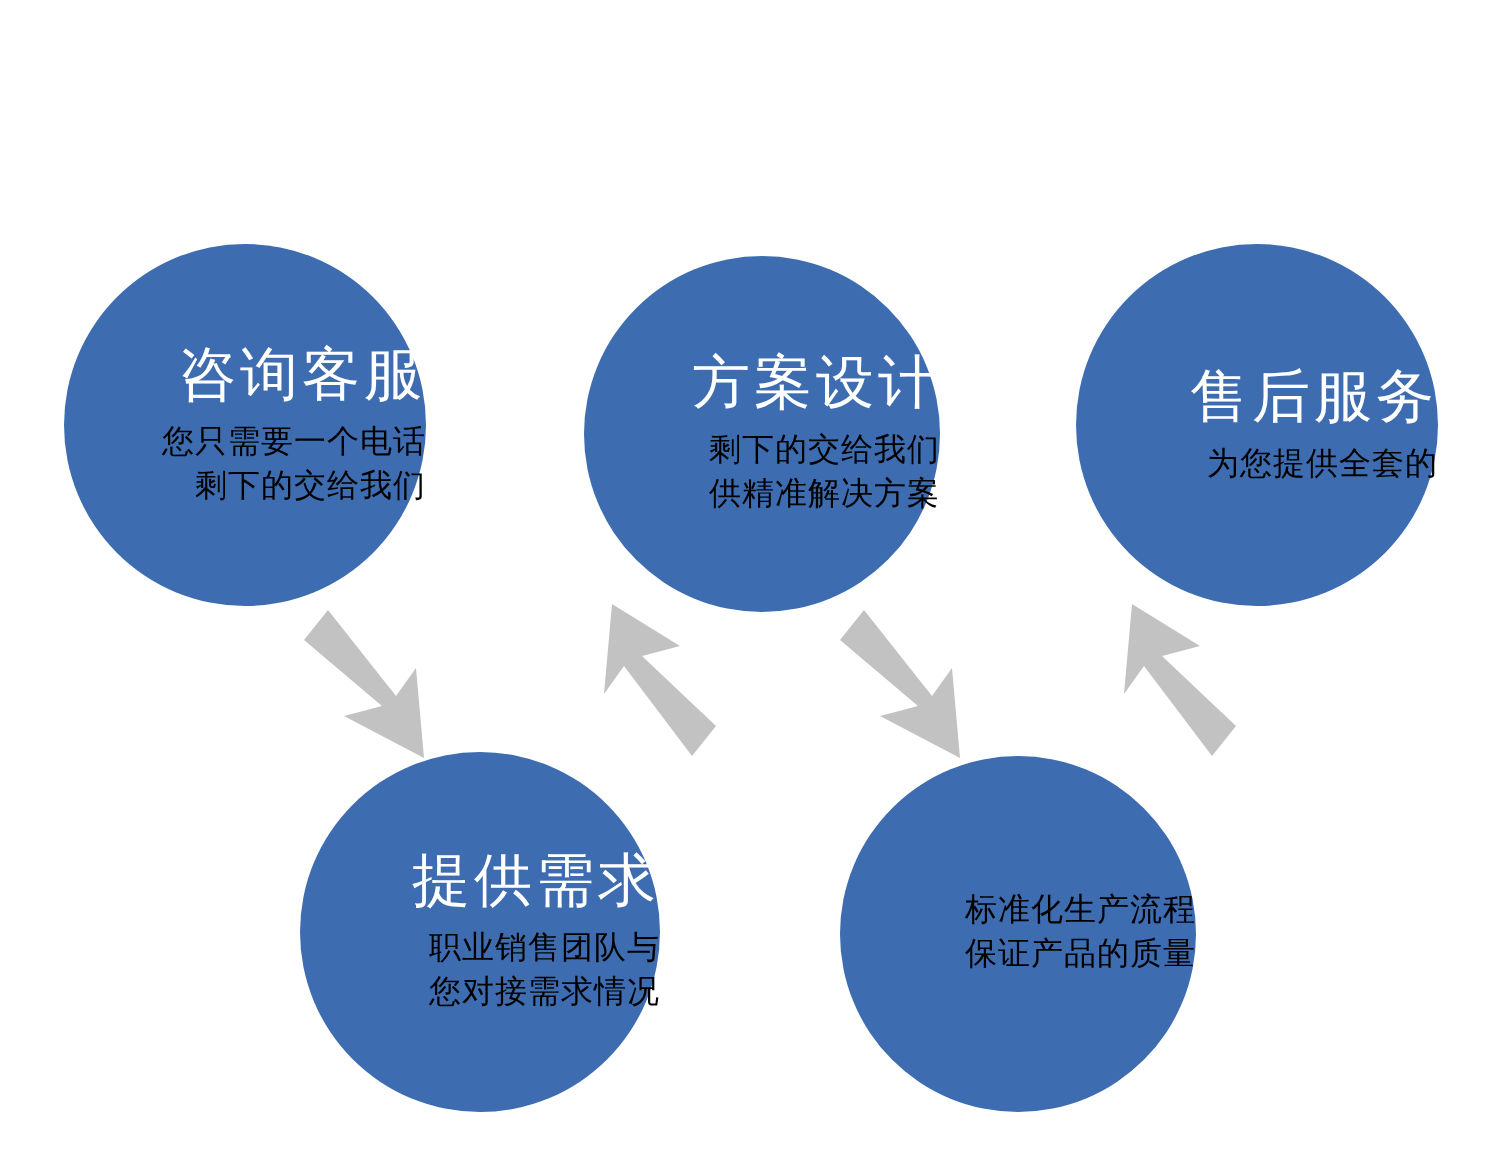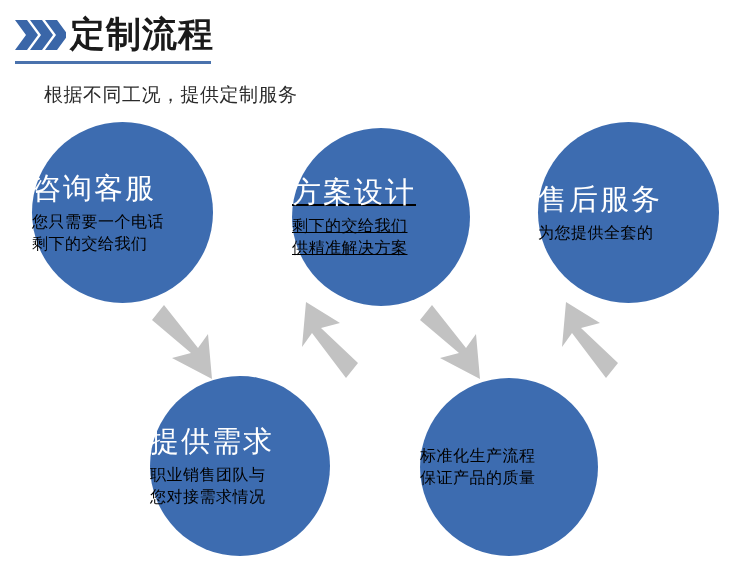--- a/index.html
+++ b/index.html
@@ -65,74 +65,60 @@
     white-space: nowrap;
   }
 
   
   .circle {
     position: absolute;
     border-radius: 50%;
     background: #3d6cb0;
     display: flex;
     flex-direction: column;
-    align-items: flex-start;
+    align-items: flex-end;
     justify-content: center;
     box-sizing: border-box;
   }
   .circle .c-title {
     color: #ffffff;
     font-size: 29px;
     line-height: 34px;
     letter-spacing: 2px;
     white-space: nowrap;
     margin-bottom: 6px;
   }
   .circle .c-line {
     color: #000000;
     font-size: 16px;
     line-height: 22px;
     letter-spacing: 0.5px;
     white-space: nowrap;
   }
 
   #circle-1 { left: 32px;  top: 122px; width: 181px; height: 181px; }
-  #circle-2 { left: 292px; top: 128px; width: 178px; height: 178px; text-decoration: underline; }
+  #circle-2 { left: 292px; top: 128px; width: 178px; height: 178px; }
   #circle-3 { left: 538px; top: 122px; width: 181px; height: 181px; }
   #circle-4 { left: 150px; top: 376px; width: 180px; height: 180px; }
   #circle-5 { left: 420px; top: 378px; width: 178px; height: 178px; }
 
   
   .arrow {
     position: absolute;
   }
   #arrow-1 { left: 150px; top: 303px; width: 76px; height: 78px; }
   #arrow-2 { left: 288px; top: 300px; width: 78px; height: 82px; }
   #arrow-3 { left: 418px; top: 303px; width: 76px; height: 78px; }
   #arrow-4 { left: 548px; top: 300px; width: 78px; height: 82px; }
 </style>
 </head>
 <body>
 
 <div id="canvas">
 
-  <div class="header">
-
-    <span class="chev-icon">
-      <svg width="52" height="34" viewBox="0 0 52 34">
-        <path d="M1,2 L13,2 L24,17 L13,32 L1,32 L12,17 Z" fill="#3a66a8"></path>
-        <path d="M16,2 L28,2 L39,17 L28,32 L16,32 L27,17 Z" fill="#3a66a8"></path>
-        <path d="M31,2 L43,2 L54,17 L43,32 L31,32 L42,17 Z" fill="#3a66a8"></path>
-      </svg>
-    </span>
-
-    <div class="title">定制流程</div>
-    <div class="title-rule"></div>
-    <div class="subtitle">根据不同工况，提供定制服务</div>
-  </div>
 
   <div class="circle" id="circle-1">
     <div class="c-title">咨询客服</div>
     <div class="c-line">您只需要一个电话</div>
     <div class="c-line">剩下的交给我们</div>
   </div>
 
   <div class="circle" id="circle-2">
     <div class="c-title">方案设计</div>
     <div class="c-line">剩下的交给我们</div>

